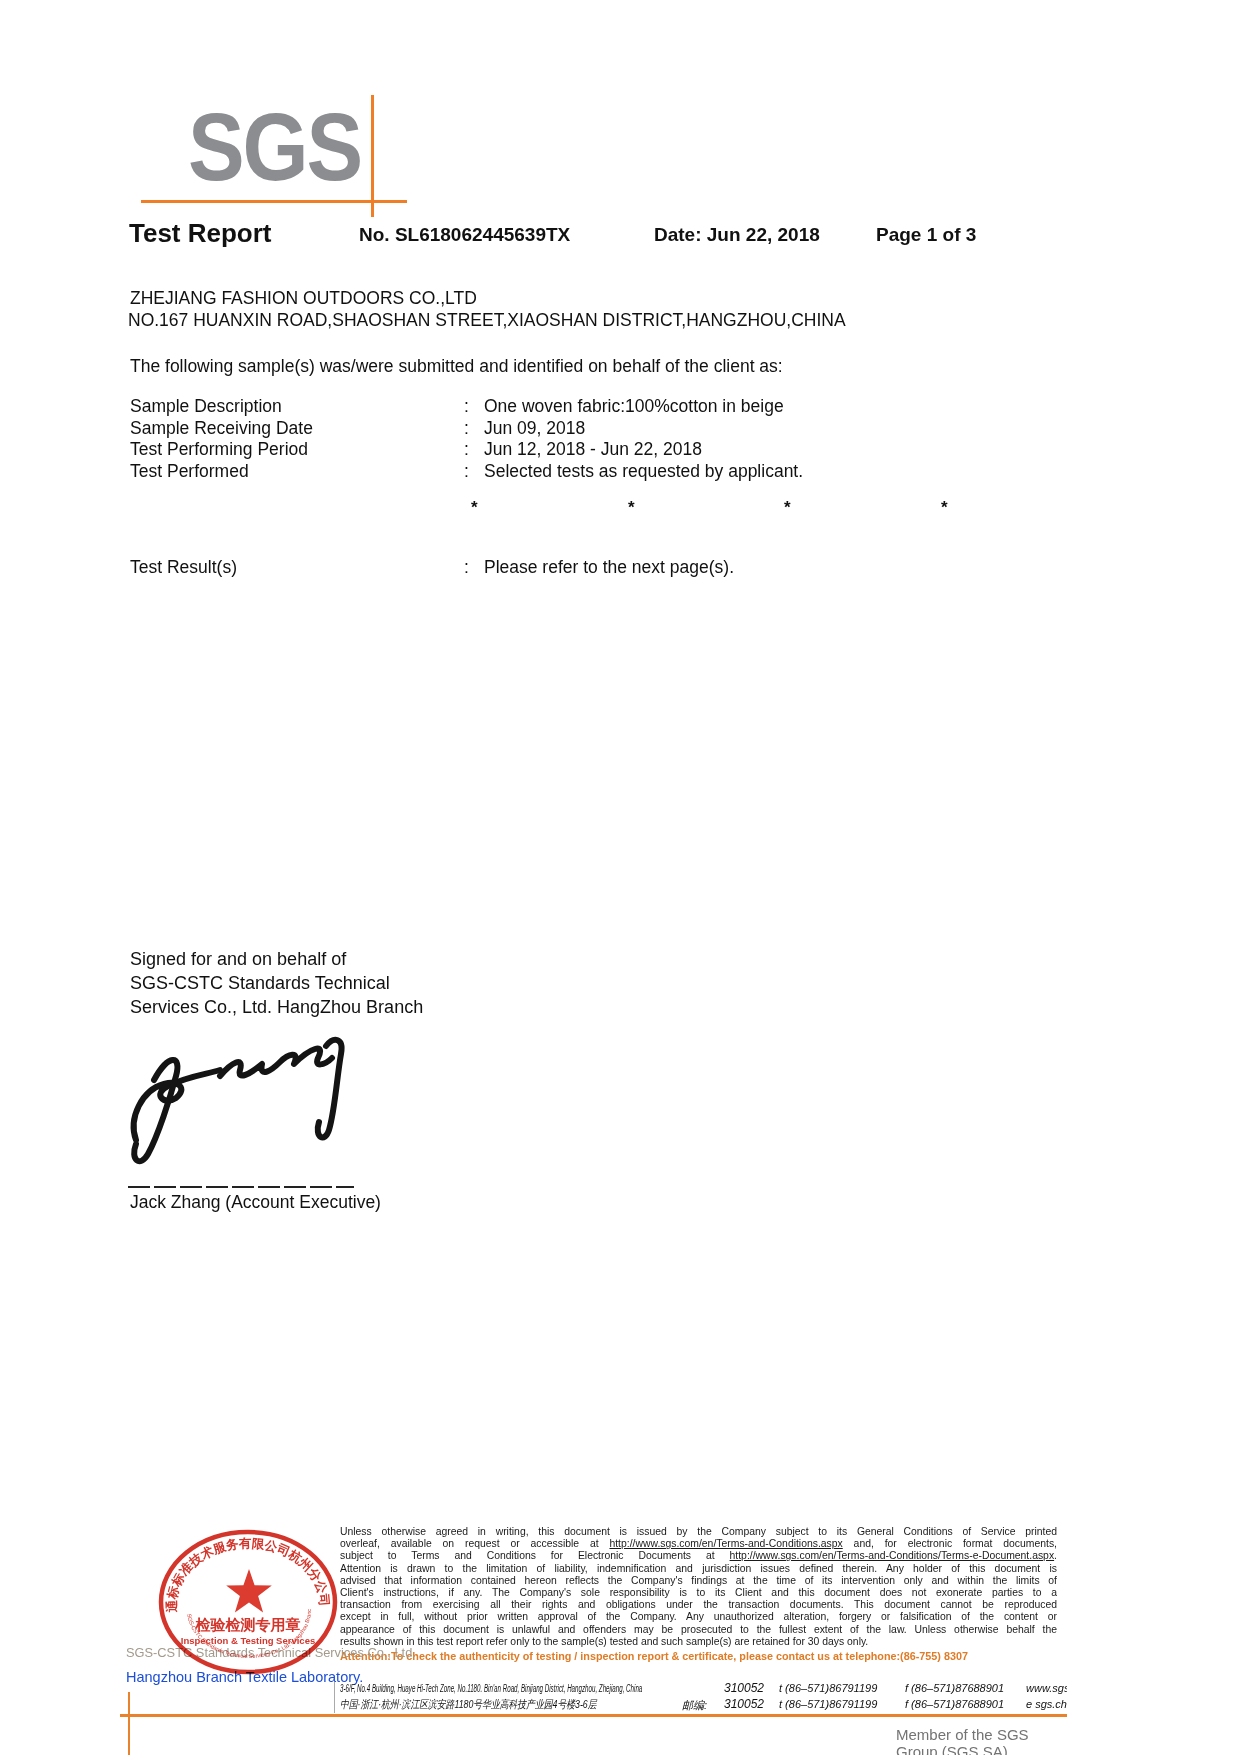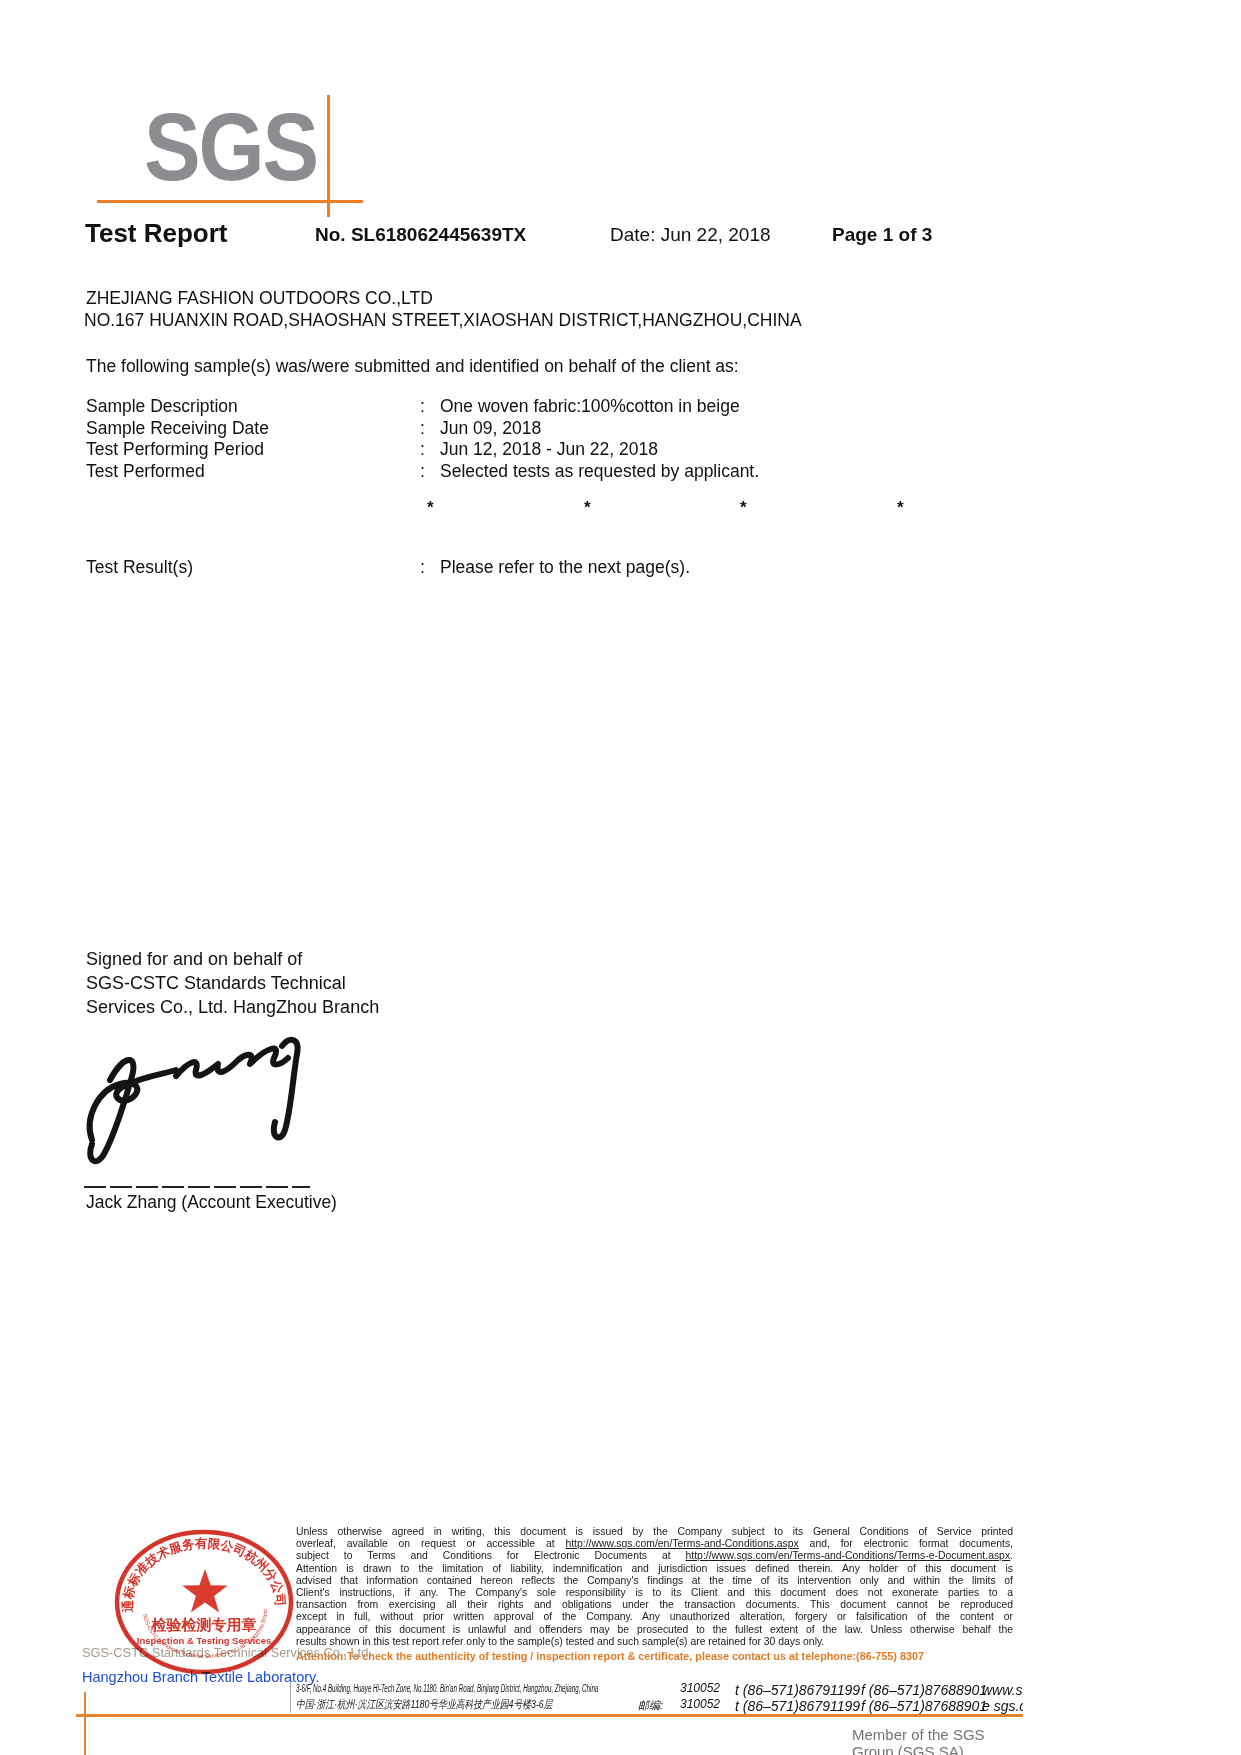--- a/index.html
+++ b/index.html
@@ -1,29 +1,29 @@
 <!DOCTYPE html>
 <html><head>
 <meta charset="utf-8">
 <style>
   html,body{margin:0;padding:0;background:#ffffff;}
   .page{position:relative;width:1023px;height:1755px;background:#fff;overflow:hidden;
-        font-family:"Liberation Sans", sans-serif;color:#111;}
+        font-family:"Liberation Sans", sans-serif;color:#111;margin-left:44px;}
 
   
   .logo-text{position:absolute;left:144px;top:98px;font-size:118px;font-weight:700;
              color:#8b8d90;letter-spacing:-3px;line-height:1;transform:scale(0.72,0.82);
              transform-origin:left top;}
   .logo-hline{position:absolute;left:97px;top:200px;width:266px;height:3px;background:#f07e26;}
   .logo-vline{position:absolute;left:327px;top:95px;width:3px;height:122px;background:#f07e26;}
 
   
   .rpt-title{position:absolute;left:85px;top:218px;font-size:26px;font-weight:700;}
   .rpt-no{position:absolute;left:315px;top:224px;font-size:19px;font-weight:700;}
-  .rpt-date{position:absolute;left:610px;top:224px;font-size:19px;font-weight:400;}
+  .rpt-date{position:absolute;left:610px;top:224px;font-size:19px;font-weight:700;}
   .rpt-page{position:absolute;left:832px;top:224px;font-size:19px;font-weight:700;}
 
   .body-text{font-size:17.5px;}
   .client-name{position:absolute;left:86px;top:288px;}
   .client-addr{position:absolute;left:84px;top:310px;}
   .intro{position:absolute;left:86px;top:356px;}
 
   .frow{position:absolute;left:86px;white-space:nowrap;}
   .flabel{display:inline-block;width:334px;}
   .fcolon{display:inline-block;width:20px;}
@@ -46,21 +46,21 @@
   .disc-line.last{text-align-last:left;}
   .disc .u{text-decoration:underline;}
 
   .attn{position:absolute;left:296px;width:717px;font-size:10.8px;font-weight:700;color:#e07b26;line-height:13px;}
 
   .addr-bar{position:absolute;left:290px;top:1682px;width:1px;height:31px;background:#aaa;}
   .addr-row{position:absolute;white-space:nowrap;font-size:10.5px;color:#111;font-style:italic;}
   .addr-en{display:inline-block;transform:scaleX(0.62);transform-origin:left;font-size:10px;}
   .addr-cn{display:inline-block;transform:scaleX(0.80);transform-origin:left;font-size:11px;}
   .postal{font-size:12px;}
-  .tf{font-size:14px;text-align:right;}
+  .tf{font-size:11px;text-align:right;}
 
   .bottom-rule{position:absolute;left:76px;top:1714px;width:1086px;height:3px;background:#e8822d;}
   .bottom-vmark{position:absolute;left:84px;top:1692px;width:2px;height:63px;background:#e8822d;}
   .member{position:absolute;left:852px;top:1726px;font-size:15px;color:#737373;}
 
   .stamp-svg{position:absolute;left:105px;top:1518px;opacity:0.92;mix-blend-mode:multiply;}
   .sig-svg{position:absolute;left:78px;top:1030px;}
 </style>
 </head>
 <body>

